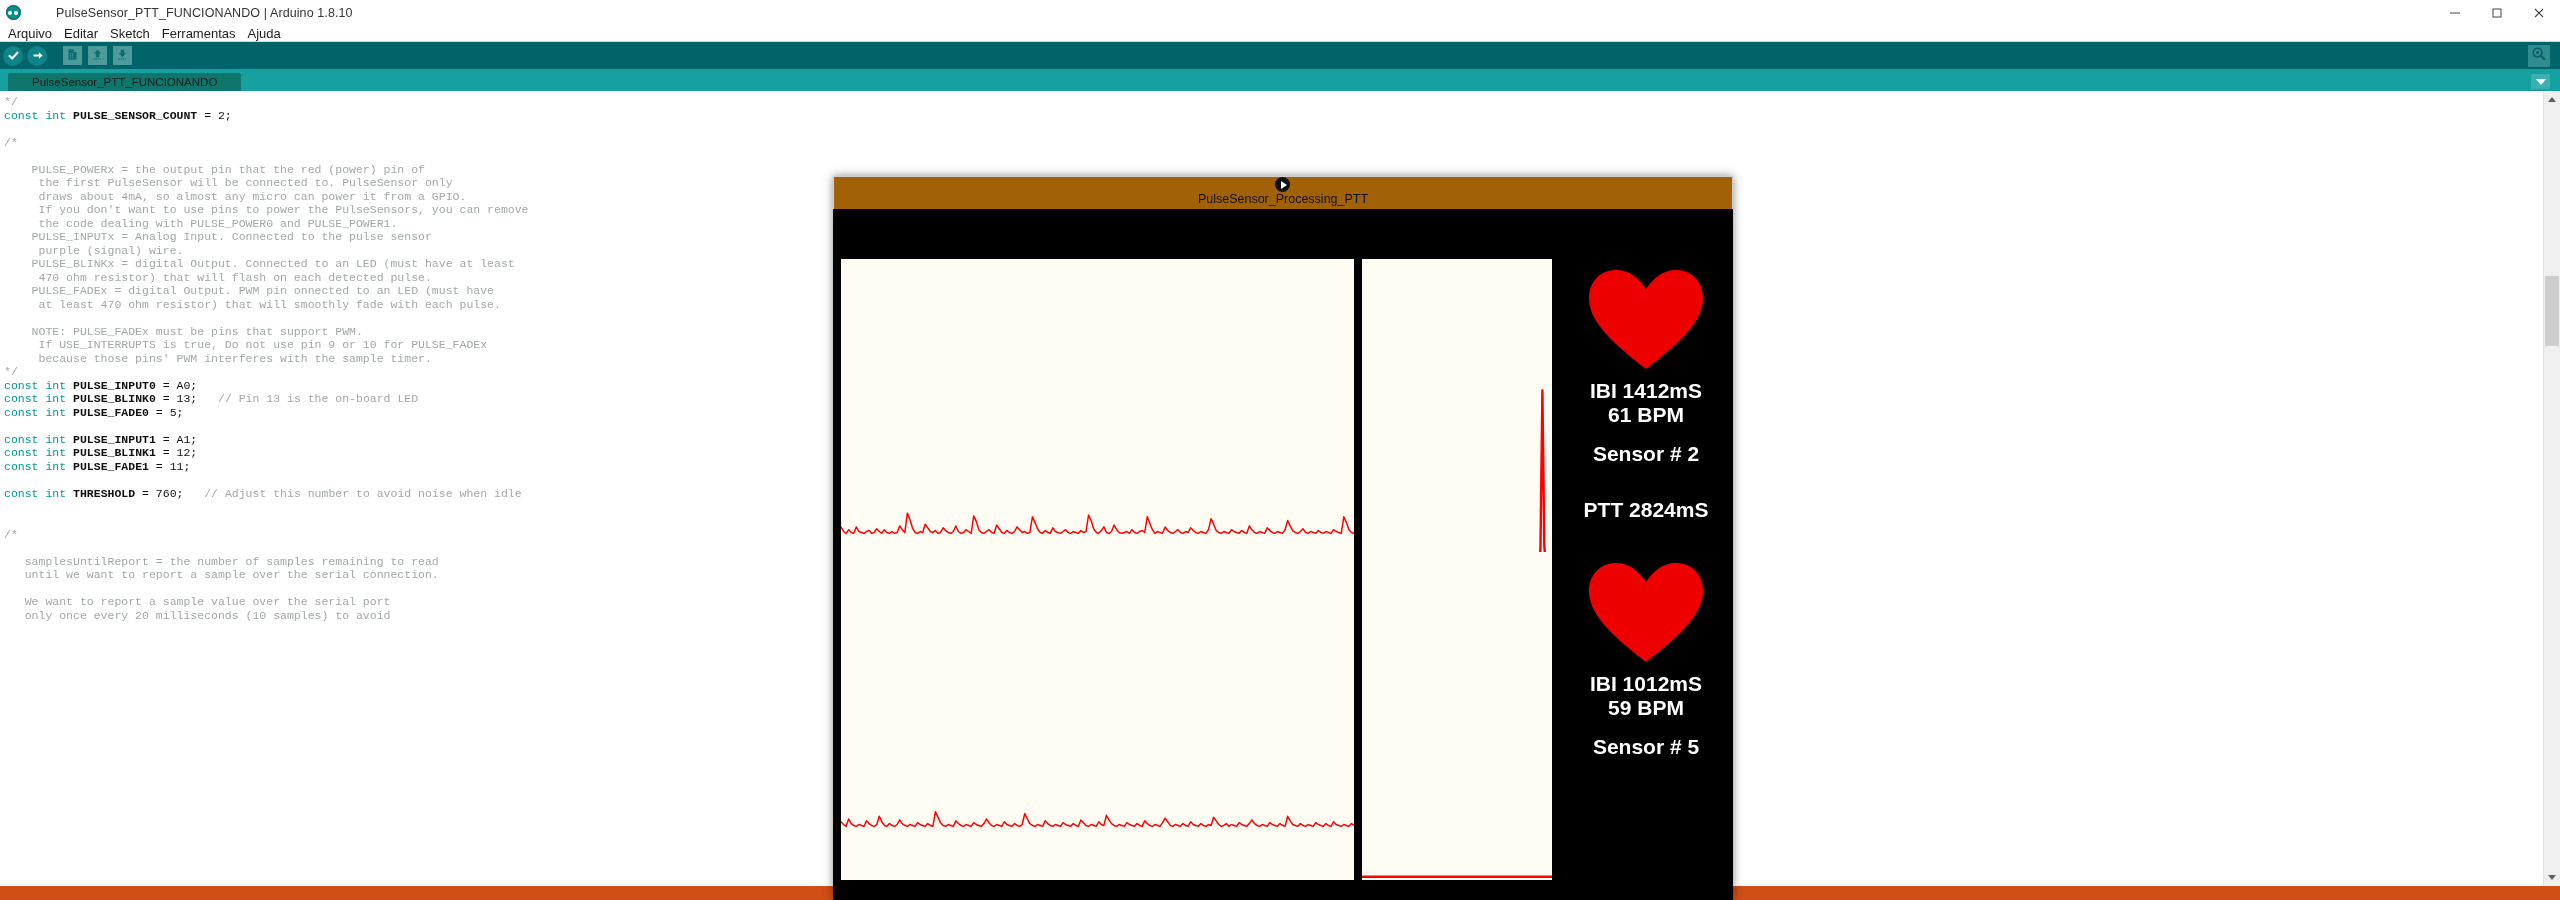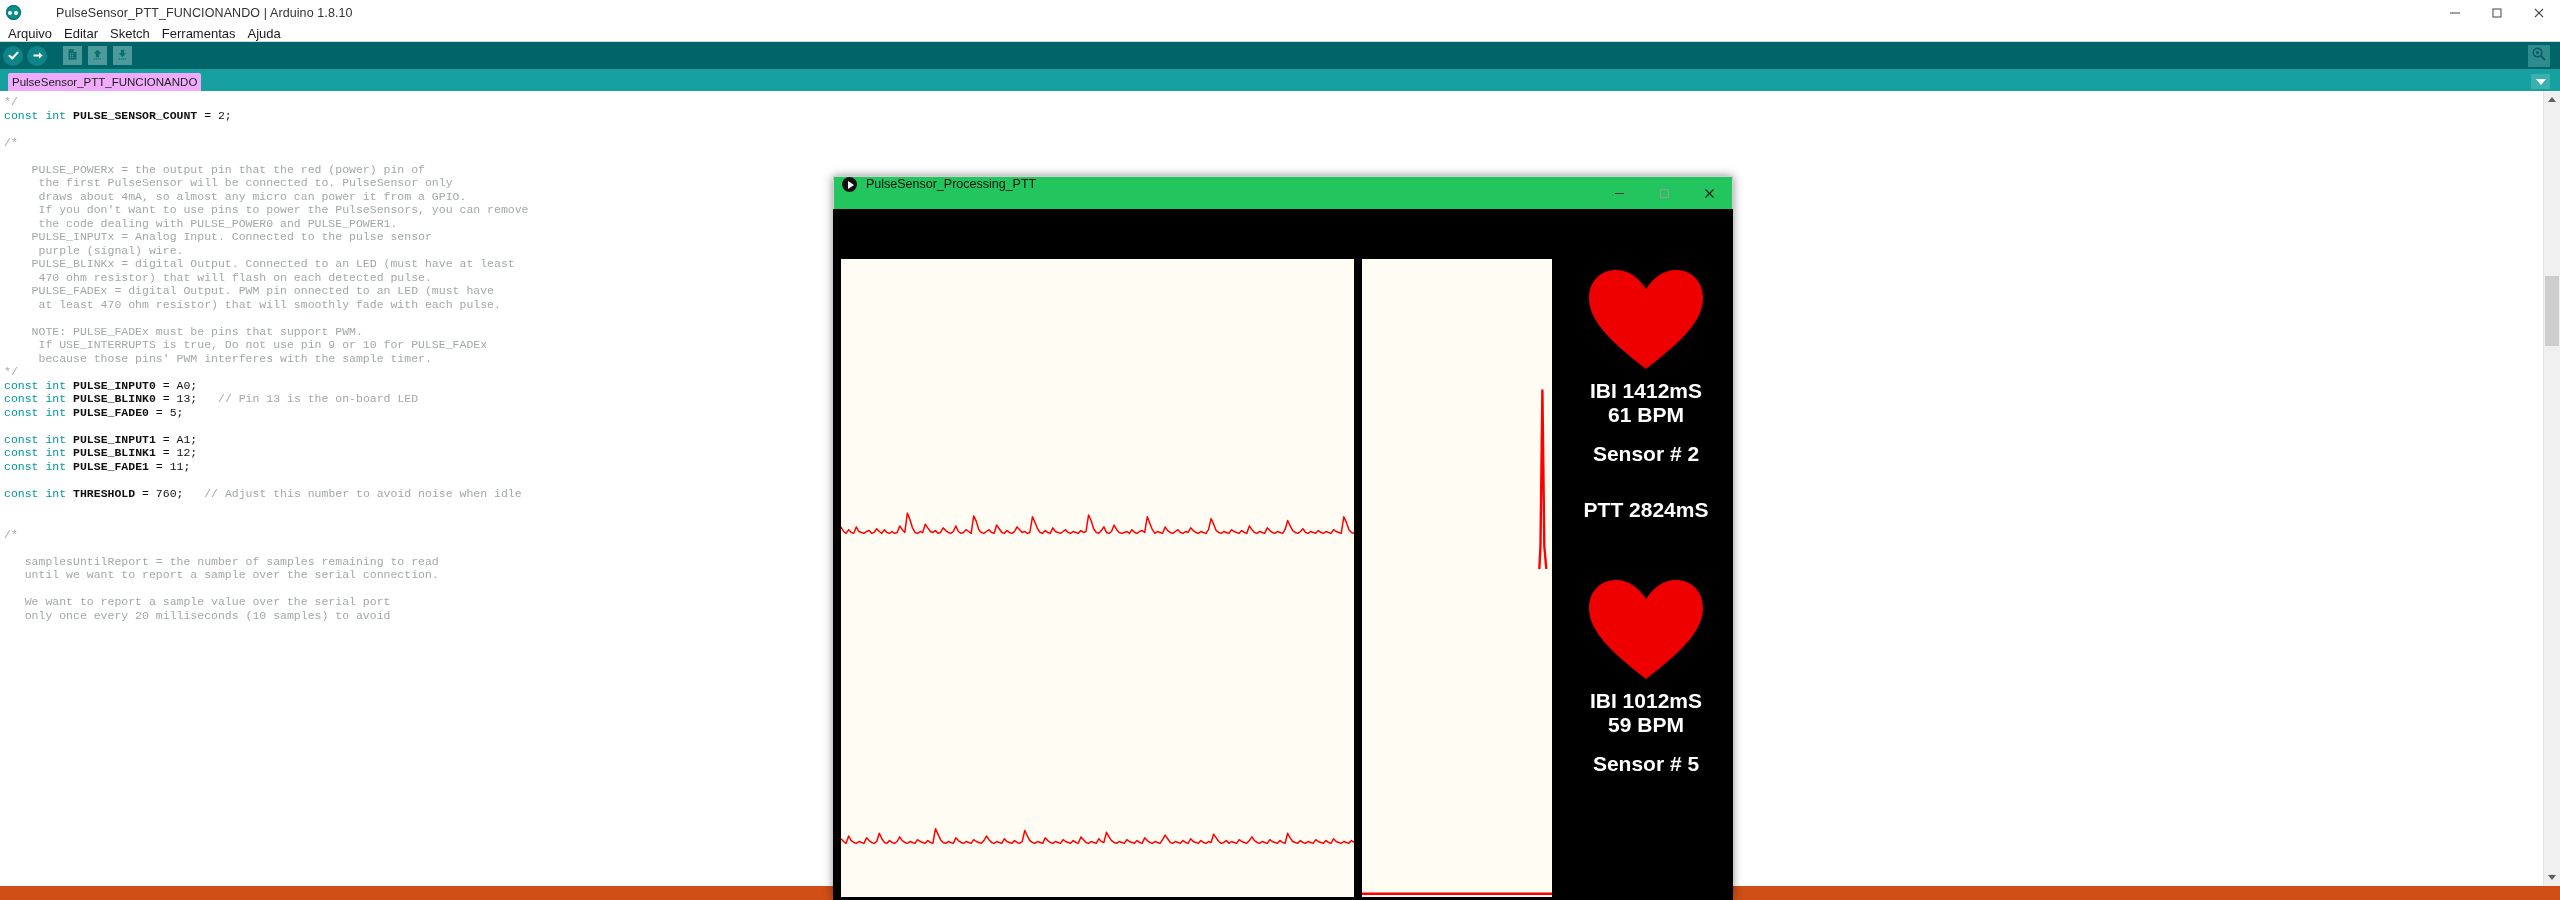--- a/index.html
+++ b/index.html
@@ -77,22 +77,22 @@
     display:flex;align-items:center;justify-content:center;
   }
 
   
   .tabstrip{
     position:absolute;left:0;top:69px;width:2560px;height:22px;
     background:#16a0a0;display:flex;align-items:flex-end;
   }
   .tab-active{
     margin-left:8px;height:18px;
-    background:#f0abfc;color:#1c1c1c;font-size:11.5px;
-    display:flex;align-items:center;padding:0 4px;
+    background:#0f766e;color:#1c1c1c;font-size:11.5px;
+    display:flex;align-items:center;padding:0 24px;
     border-radius:2px 2px 0 0;white-space:nowrap;
   }
   .tab-drop{
     margin-left:auto;margin-right:10px;margin-bottom:2px;
     width:19px;height:15px;background:#3bb0b0;
     display:flex;align-items:center;justify-content:center;
   }
   .tab-drop .caret{
     width:0;height:0;border-left:5px solid transparent;
     border-right:5px solid transparent;border-top:6px solid #ffffff;
@@ -139,22 +139,22 @@
     position:absolute;left:0;bottom:0;width:2560px;height:14px;
     background:#cf4f16;
   }
 
   
   .pwin{
     position:absolute;left:833px;top:176px;width:900px;height:724px;
     box-shadow:0 0 9px rgba(0,0,0,.45);
   }
   .pwin-title{
-    height:32px;background:#22c55e;display:flex;align-items:flex-start;
-    border:1px solid #d0d0d0;border-bottom:none;
+    height:32px;background:#a16207;display:flex;align-items:center;
+    border:1px solid #d0d0d0;border-bottom:none;flex-direction:column;
   }
   .pwin-icon{
     width:15px;height:15px;border-radius:50%;background:#111111;
     margin-left:8px;margin-right:9px;
     display:flex;align-items:center;justify-content:center;flex:0 0 auto;
   }
   .pwin-icon .tri{
     width:0;height:0;border-top:4px solid transparent;
     border-bottom:4px solid transparent;border-left:6px solid #ffffff;
     margin-left:2px;
@@ -167,21 +167,21 @@
   }
   .pwin-canvas{
     height:692px;background:#000000;position:relative;overflow:hidden;
   }
   .pwin-heading{
     color:#ffffff;font-size:26px;font-weight:bold;
     padding:12px 0 0 32px;letter-spacing:-.2px;
   }
 
   .rowwrap{position:absolute;left:8px;top:50px;width:884px;}
-  .srow{position:relative;height:283px;margin-bottom:27px;}
+  .srow{position:relative;height:283px;margin-bottom:10px;}
   .graph-main{
     position:absolute;left:0;top:0;width:513px;height:328px;
     background:#fffdf3;overflow:hidden;
   }
   .graph-side{
     position:absolute;left:521px;top:0;width:190px;height:328px;
     background:#fffdf3;overflow:hidden;
   }
   .graph-main svg,.graph-side svg{display:block;}
   .readout{

